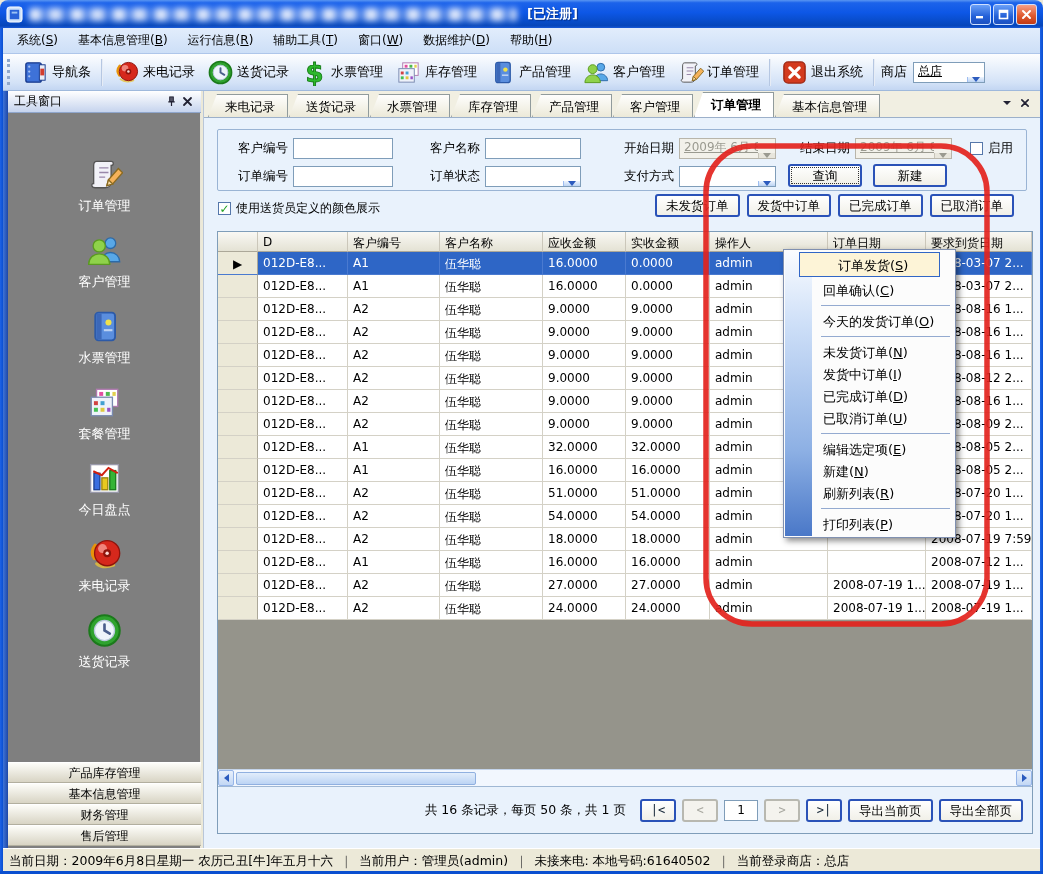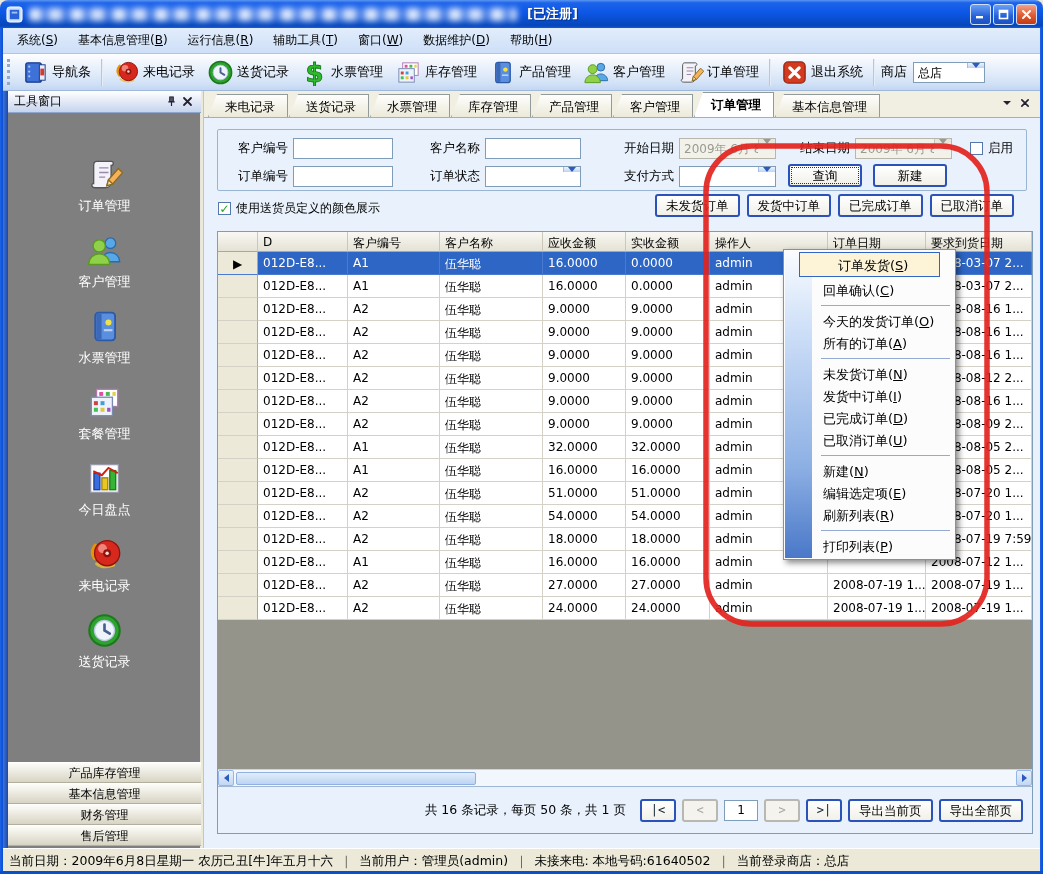--- a/index.html
+++ b/index.html
@@ -34,21 +34,21 @@
   
   .toolbar{position:absolute;left:3px;top:54px;width:1037px;height:37px;display:flex;align-items:center;
     background:linear-gradient(180deg,#fdfeff,#d3e2f7 80%,#c3d6f2);border-bottom:1px solid #9fb9dc;padding:0 2px;z-index:4;}
   .tb-grip{width:4px;height:26px;border-left:3px dotted #8fa8cc;margin:0 5px 0 2px;}
   .tb-items{display:flex;align-items:center;height:100%;}
   .tb-item{display:flex;align-items:center;gap:3px;padding:3px 6px;font-size:13px;cursor:default;}
   .tb-item .tb-icon svg{width:27px;height:27px;display:block;}
   .tb-item.sep{padding:0;margin:0 4px;width:2px;height:27px;
     background:linear-gradient(90deg,#9db4d8,#ffffff);}
   .shop-area{display:flex;align-items:center;gap:6px;margin-left:2px;font-size:13px;}
-  .combo{display:flex;align-items:flex-start;background:#fff;border:1px solid #7f9db9;height:21px;}
+  .combo{display:flex;align-items:flex-end;background:#fff;border:1px solid #7f9db9;height:21px;text-decoration:underline;}
   .combo .combo-val{flex:1;padding:2px 4px;font-size:12px;white-space:nowrap;overflow:hidden;}
   .combo .combo-btn{width:17px;background:linear-gradient(180deg,#eef4fd,#bcd4f4);border-left:1px solid #9ebdf0;
     display:flex;align-items:center;justify-content:center;}
   .arr-down{width:0;height:0;border-left:4px solid transparent;border-right:4px solid transparent;border-top:5px solid #2c5bbe;}
   .shop-combo{width:72px;}
 
   
   .sidebar{position:absolute;left:3px;top:91px;width:198px;height:757px;background:#7f7f7f;border-right:1px solid #e8e6da;}
   .sb-strip{position:absolute;left:0;top:0;width:5px;height:100%;background:linear-gradient(90deg,#3f74d8,#1c47a8);}
   .sb-head{position:absolute;left:5px;top:0;width:193px;height:22px;display:flex;align-items:center;padding:0 6px;
@@ -761,29 +761,28 @@
       </div>
     </div>
   </div>
 
   <div class="ctx-menu">
 
   <div class="menu-item hot">订单发货(<u>S</u>)</div>
       <div class="menu-item">回单确认(<u>C</u>)</div>
       <div class="menu-item sep"></div>
       <div class="menu-item">今天的发货订单(<u>O</u>)</div>
-      <div class="menu-item">所有的订单(<u>A</u>)</div>
       <div class="menu-item sep"></div>
       <div class="menu-item">未发货订单(<u>N</u>)</div>
       <div class="menu-item">发货中订单(<u>I</u>)</div>
       <div class="menu-item">已完成订单(<u>D</u>)</div>
       <div class="menu-item">已取消订单(<u>U</u>)</div>
       <div class="menu-item sep"></div>
+      <div class="menu-item">编辑选定项(<u>E</u>)</div>
       <div class="menu-item">新建(<u>N</u>)</div>
-      <div class="menu-item">编辑选定项(<u>E</u>)</div>
       <div class="menu-item">刷新列表(<u>R</u>)</div>
       <div class="menu-item sep"></div>
       <div class="menu-item">打印列表(<u>P</u>)</div>
     </div>
 
   <div class="statusbar">
 
   <span class="seg">当前日期：2009年6月8日星期一 农历己丑[牛]年五月十六</span>
       <span class="seg">当前用户：管理员(admin)</span>
       <span class="seg">未接来电: 本地号码:61640502</span>

